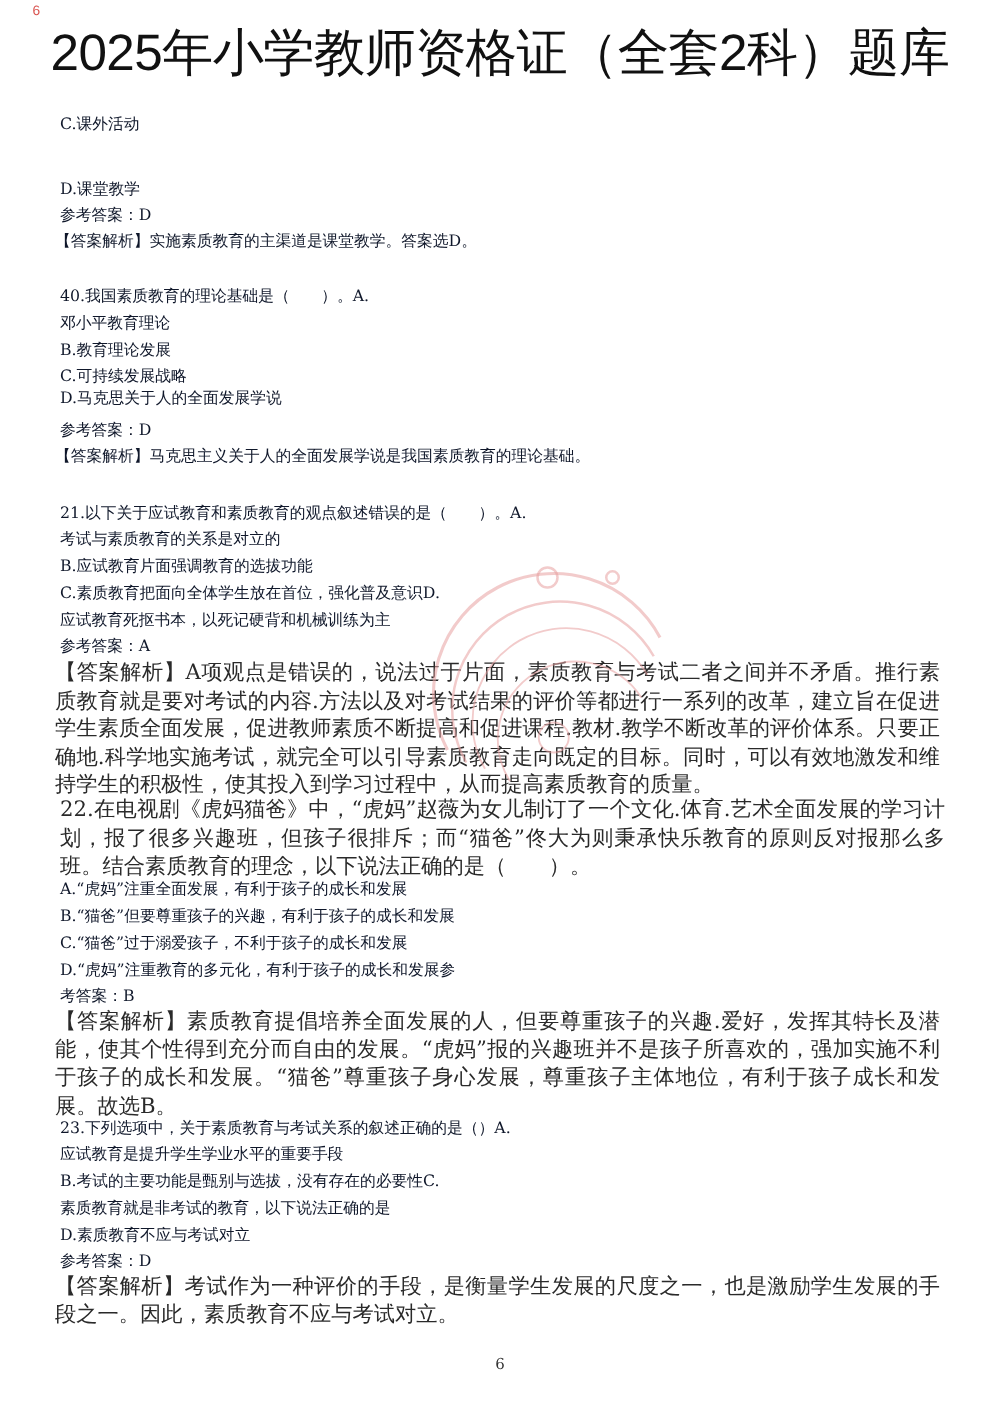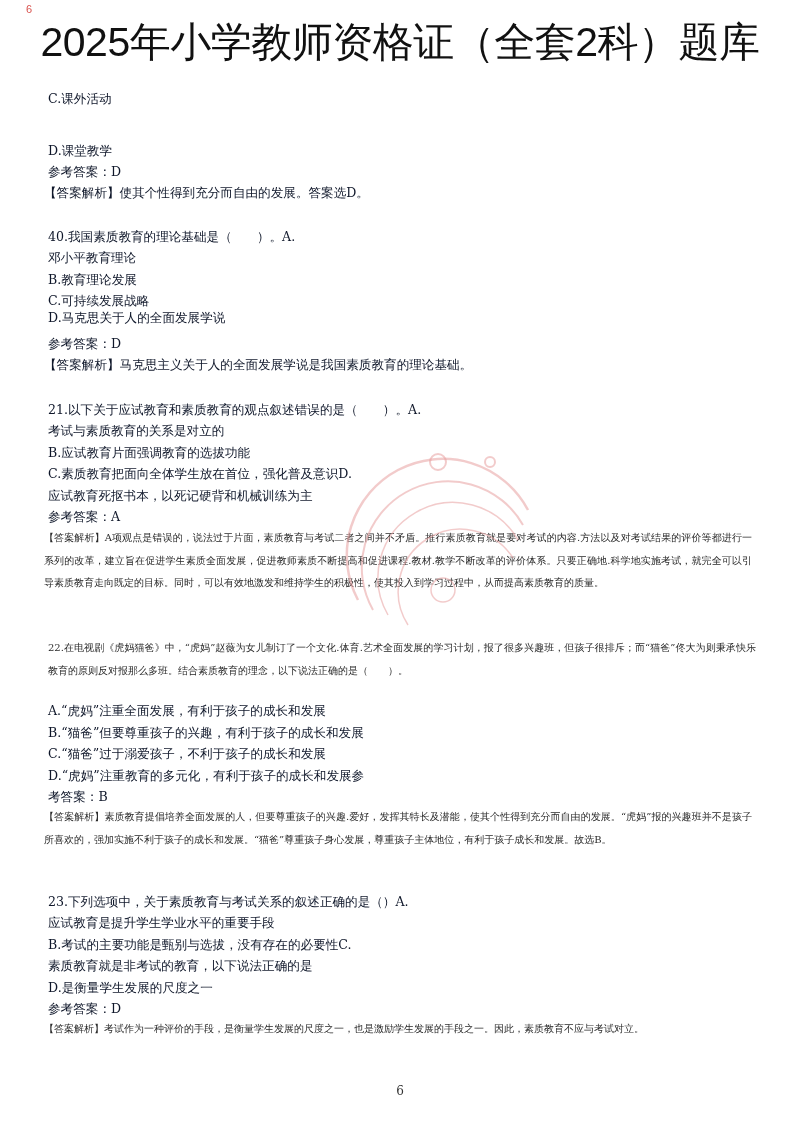--- a/index.html
+++ b/index.html
@@ -4,35 +4,35 @@
   <style>
     html, body { margin: 0; padding: 0; background: #ffffff; }
     body { width: 800px; height: 1132px; position: relative; overflow: hidden;
            font-family: "DejaVu Serif", "Liberation Serif", serif; color: #222; }
     .corner-num { position: absolute; left: 26px; top: 3px; font-size: 11px; color: #d9534f;
                   font-family: "Liberation Sans", sans-serif; }
     .title { position: absolute; left: 0; right: 0; top: 14px; text-align: center;
              font-family: "Liberation Sans", "DejaVu Sans", sans-serif; font-size: 41px;
              color: #111; letter-spacing: -0.5px; line-height: 56px; }
     .line { position: absolute; left: 48px; font-size: 12.6px; line-height: 18px; white-space: nowrap; color: #0f172a; }
-    .para { position: absolute; left: 48px; width: 708px; font-size: 10px; line-height: 22.5px; color: #2a2a2a;
+    .para { position: absolute; left: 48px; width: 708px; font-size: 17px; line-height: 22.5px; color: #2a2a2a;
             text-align: justify; }
     .footer { position: absolute; left: 0; right: 0; top: 1084px; text-align: center; font-size: 12px; color: #333; }
     .stamp { position: absolute; left: 338px; top: 450px; width: 250px; height: 200px; pointer-events: none; }
   </style>
 </head>
 <body>
 
 <div class="corner-num">6</div>
 <div class="title">2025年小学教师资格证（全套2科）题库</div>
 
 <div class="line" style="top:90px">C.课外活动</div>
 <div class="line" style="top:142px">D.课堂教学</div>
 <div class="line" style="top:163px">参考答案：D</div>
-<div class="line" style="top:184px; left:44px">【答案解析】使其个性得到充分而自由的发展。答案选D。</div>
+<div class="line" style="top:184px; left:44px">【答案解析】实施素质教育的主渠道是课堂教学。答案选D。</div>
 
 <div class="line" style="top:228px">40.我国素质教育的理论基础是（　　）。A.</div>
 <div class="line" style="top:249px">邓小平教育理论</div>
 <div class="line" style="top:271px">B.教育理论发展</div>
 <div class="line" style="top:292px">C.可持续发展战略</div>
 <div class="line" style="top:309px">D.马克思关于人的全面发展学说</div>
 <div class="line" style="top:335px">参考答案：D</div>
 <div class="line" style="top:356px; left:44px">【答案解析】马克思主义关于人的全面发展学说是我国素质教育的理论基础。</div>
 
 <div class="line" style="top:401px">21.以下关于应试教育和素质教育的观点叙述错误的是（　　）。A.</div>
@@ -48,21 +48,21 @@
 <div class="line" style="top:724px">B.“猫爸”但要尊重孩子的兴趣，有利于孩子的成长和发展</div>
 <div class="line" style="top:745px">C.“猫爸”过于溺爱孩子，不利于孩子的成长和发展</div>
 <div class="line" style="top:767px">D.“虎妈”注重教育的多元化，有利于孩子的成长和发展参</div>
 <div class="line" style="top:788px">考答案：B</div>
 <div class="para" style="top:806px; left:44px">【答案解析】素质教育提倡培养全面发展的人，但要尊重孩子的兴趣.爱好，发挥其特长及潜能，使其个性得到充分而自由的发展。“虎妈”报的兴趣班并不是孩子所喜欢的，强加实施不利于孩子的成长和发展。“猫爸”尊重孩子身心发展，尊重孩子主体地位，有利于孩子成长和发展。故选B。</div>
 
 <div class="line" style="top:893px">23.下列选项中，关于素质教育与考试关系的叙述正确的是（）A.</div>
 <div class="line" style="top:914px">应试教育是提升学生学业水平的重要手段</div>
 <div class="line" style="top:936px">B.考试的主要功能是甄别与选拔，没有存在的必要性C.</div>
 <div class="line" style="top:957px">素质教育就是非考试的教育，以下说法正确的是</div>
-<div class="line" style="top:979px">D.是衡量学生发展的尺度之一</div>
+<div class="line" style="top:979px">D.素质教育不应与考试对立</div>
 <div class="line" style="top:1000px">参考答案：D</div>
 <div class="para" style="top:1018px; left:44px">【答案解析】考试作为一种评价的手段，是衡量学生发展的尺度之一，也是激励学生发展的手段之一。因此，素质教育不应与考试对立。</div>
 
 <svg class="stamp" viewBox="0 0 250 200">
   <g fill="none" stroke="#e8a0a0" stroke-opacity="0.55">
     <circle cx="100" cy="12" r="8" stroke-width="2"></circle>
     <circle cx="152" cy="12" r="5" stroke-width="2"></circle>
     <path d="M20 150 A95 95 0 0 1 190 60" stroke-width="2.5"></path>
     <path d="M35 160 A80 80 0 0 1 185 75" stroke-width="2"></path>
     <path d="M50 165 A65 65 0 0 1 180 90" stroke-width="1.5"></path>

